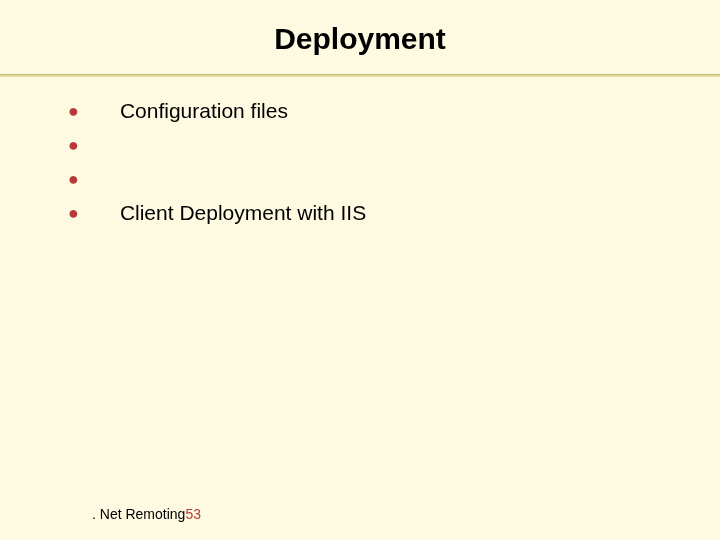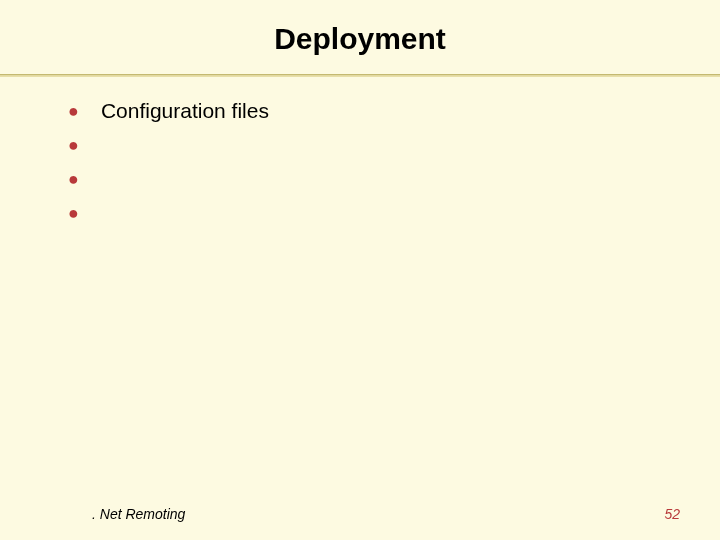--- a/index.html
+++ b/index.html
@@ -52,31 +52,31 @@
       font-family: Verdana, Geneva, sans-serif;
     }
     .bullet-marker {
       color: #b8393a;
       font-size: 18px;
       margin-right: 22px;
       line-height: 28px;
     }
     .bullet-text {
       line-height: 28px;
+      margin-left: 19px;
     }
     .footer {
       position: absolute;
       bottom: 18px;
       left: 0;
       width: 100%;
       display: flex;
-      justify-content: space-between;
+      justify-content: flex-start;
       align-items: center;
-      padding: 0 40px 0 92px;
-      font-style: italic;
+      padding: 0 32px 0 92px;
     }
     .footer-left {
       font-size: 14px;
       color: #000;
       font-family: Verdana, Geneva, sans-serif;
     }
     .footer-right {
       font-size: 14px;
       color: #b8393a;
       font-family: Verdana, Geneva, sans-serif;
@@ -95,20 +95,21 @@
         <span class="bullet-text">Configuration files</span>
       </li>
       <li class="bullet-item">
         <span class="bullet-marker">●</span>
       </li>
       <li class="bullet-item">
         <span class="bullet-marker">●</span>
       </li>
       <li class="bullet-item">
         <span class="bullet-marker">●</span>
+        <span class="bullet-text">Client Deployment with IIS</span>
       </li>
     </ul>
   </div>
   <div class="footer">
     <span class="footer-left">. Net Remoting</span>
-    <span class="footer-right">52</span>
+    <span class="footer-right">53</span>
   </div>
 </div>
 
 </body></html>

